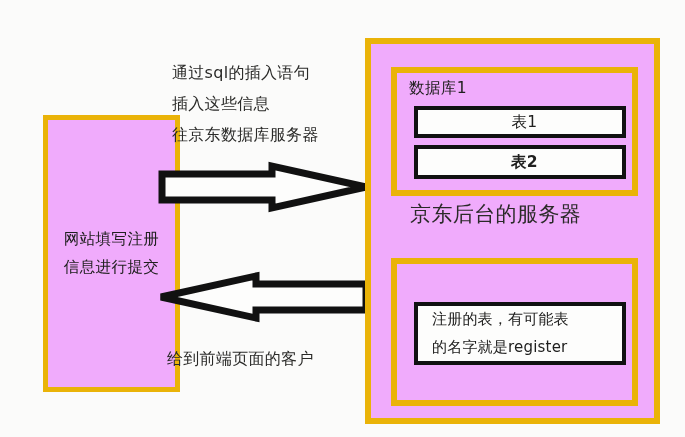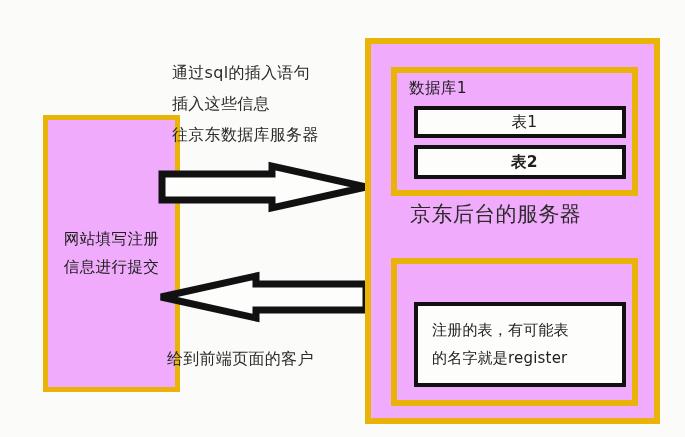--- a/index.html
+++ b/index.html
@@ -151,21 +151,21 @@
     color: #20201f;
     letter-spacing: 0.4px;
     white-space: nowrap;
     margin-left: 9px;
   }
 
   #register-table-box {
     left: 17px;
     top: 38px;
     width: 212px;
-    height: 85px;
+    height: 63px;
     flex-direction: column;
     justify-content: center;
     align-items: flex-start;
     padding-left: 14px;
   }
   #register-table-box .line {
     font-size: 15px;
     color: #20201f;
     line-height: 1.85;
     letter-spacing: 0.2px;

